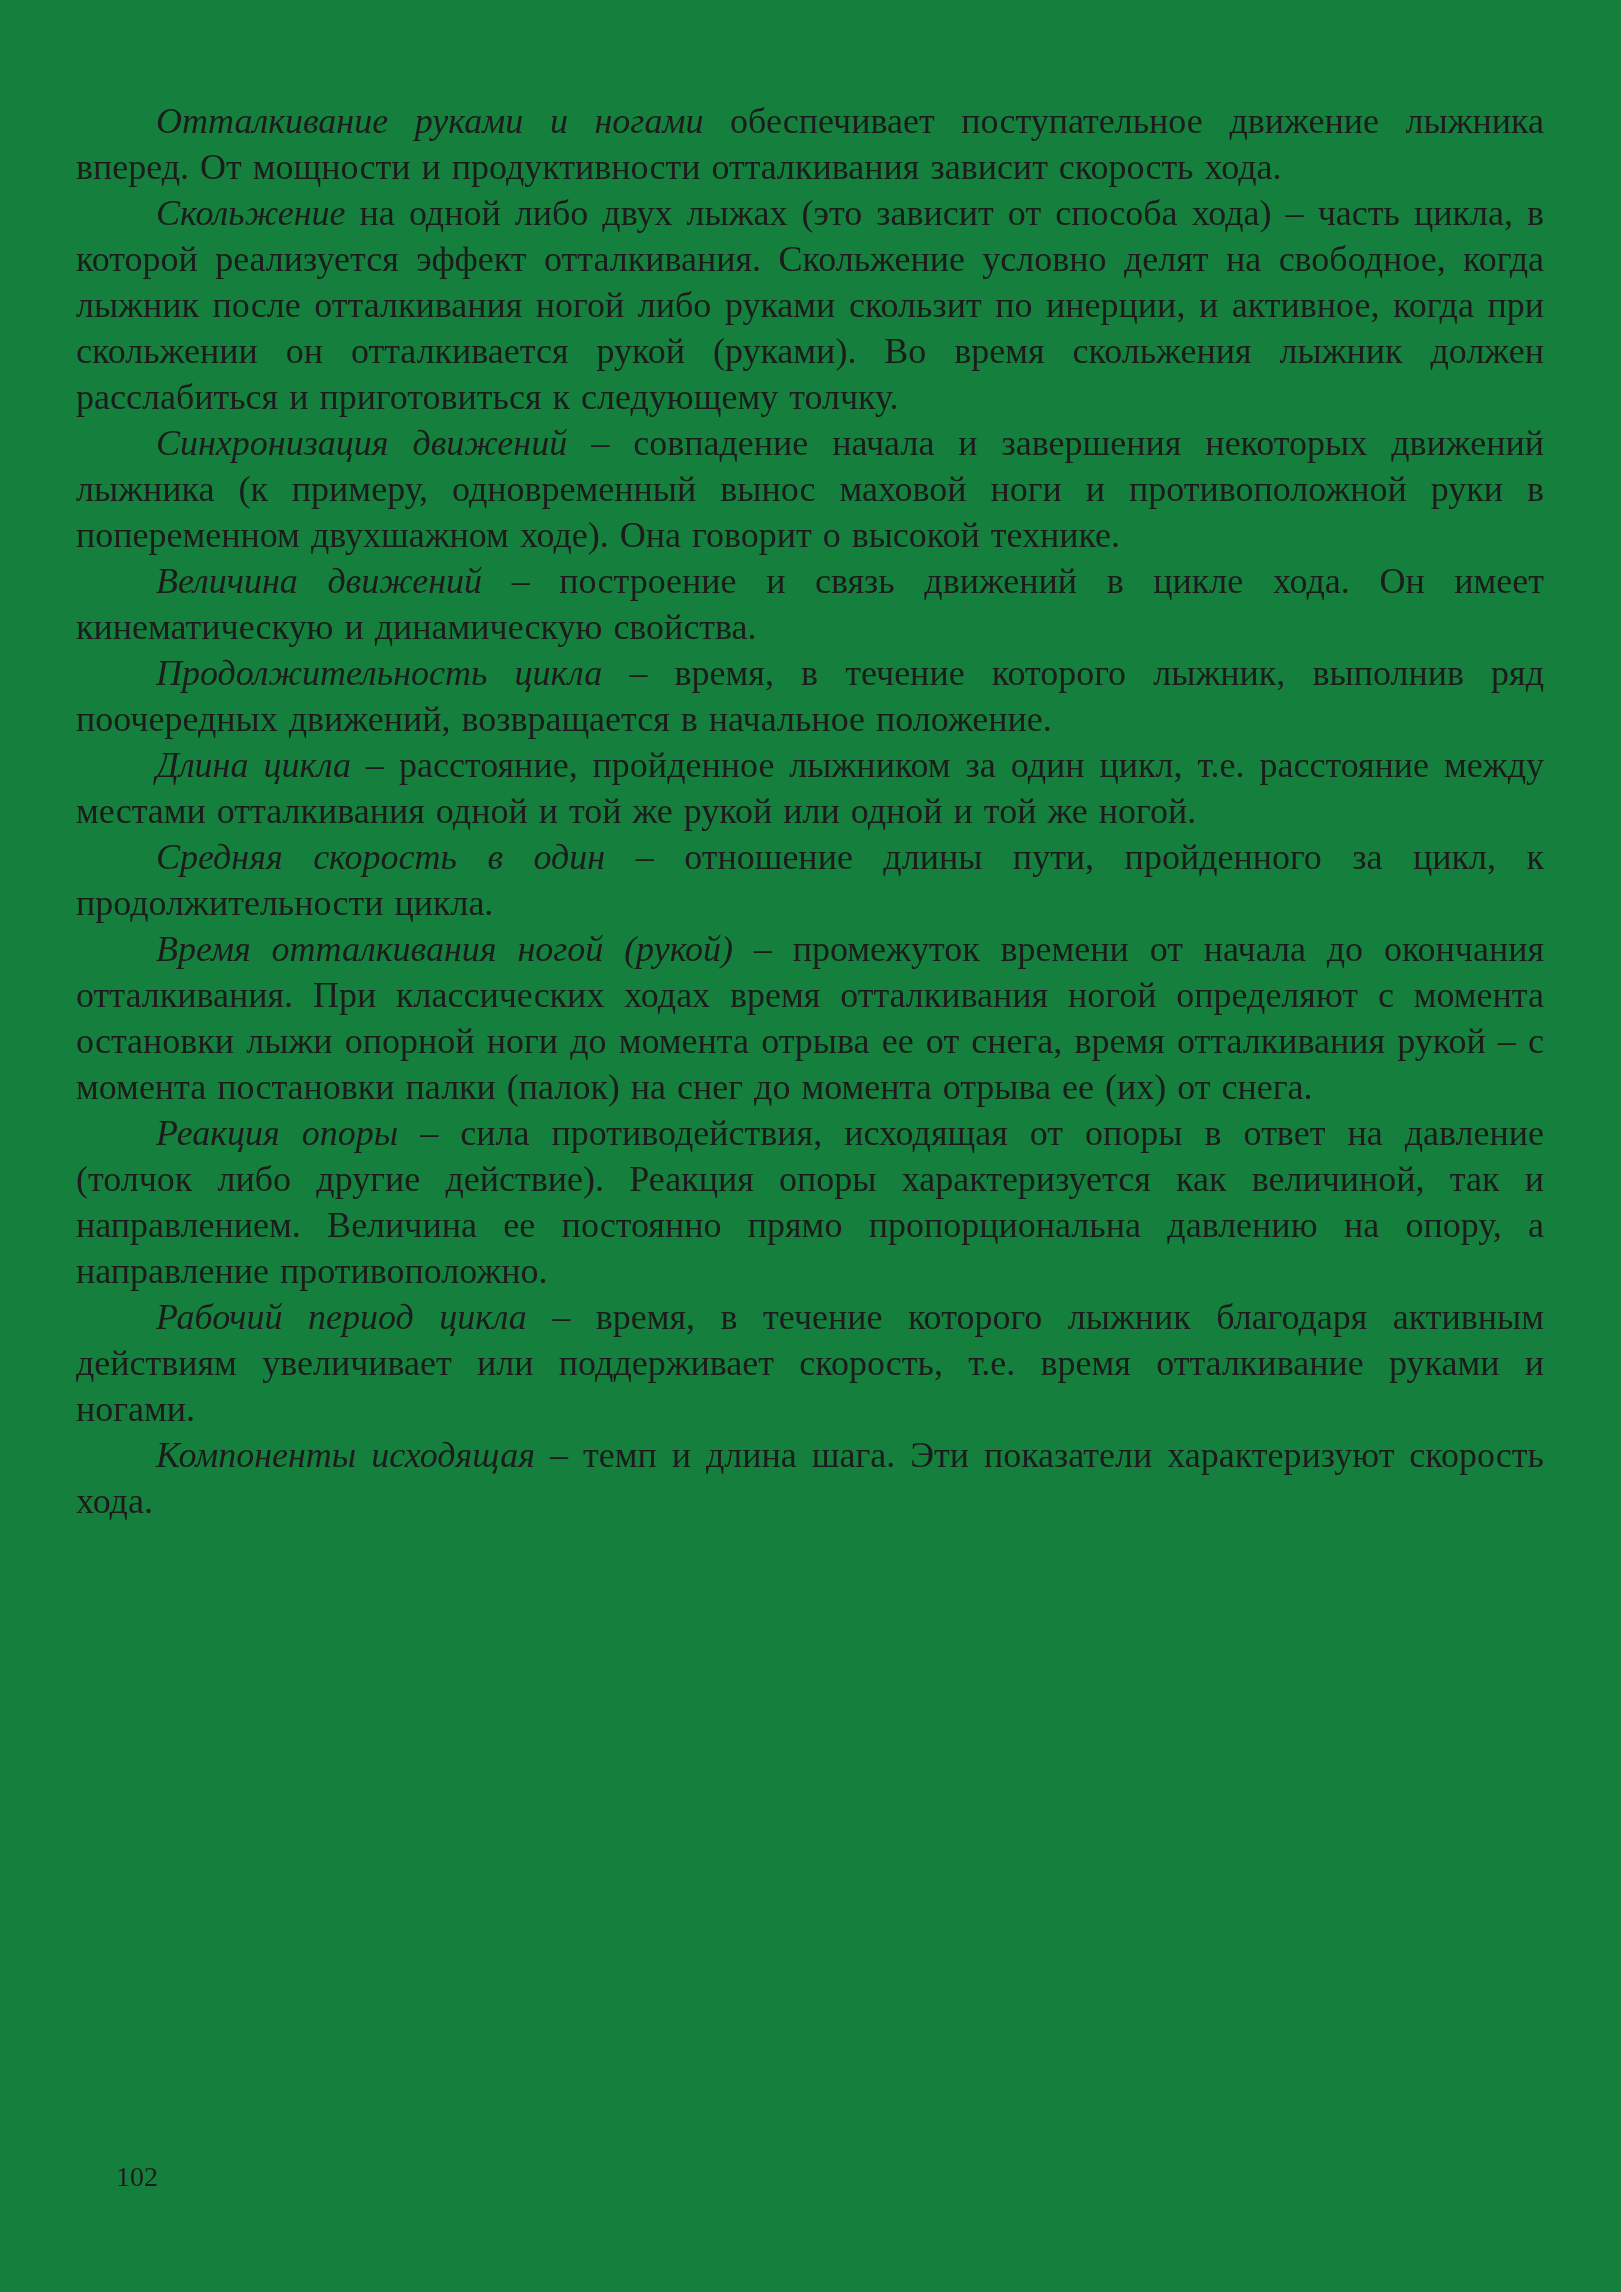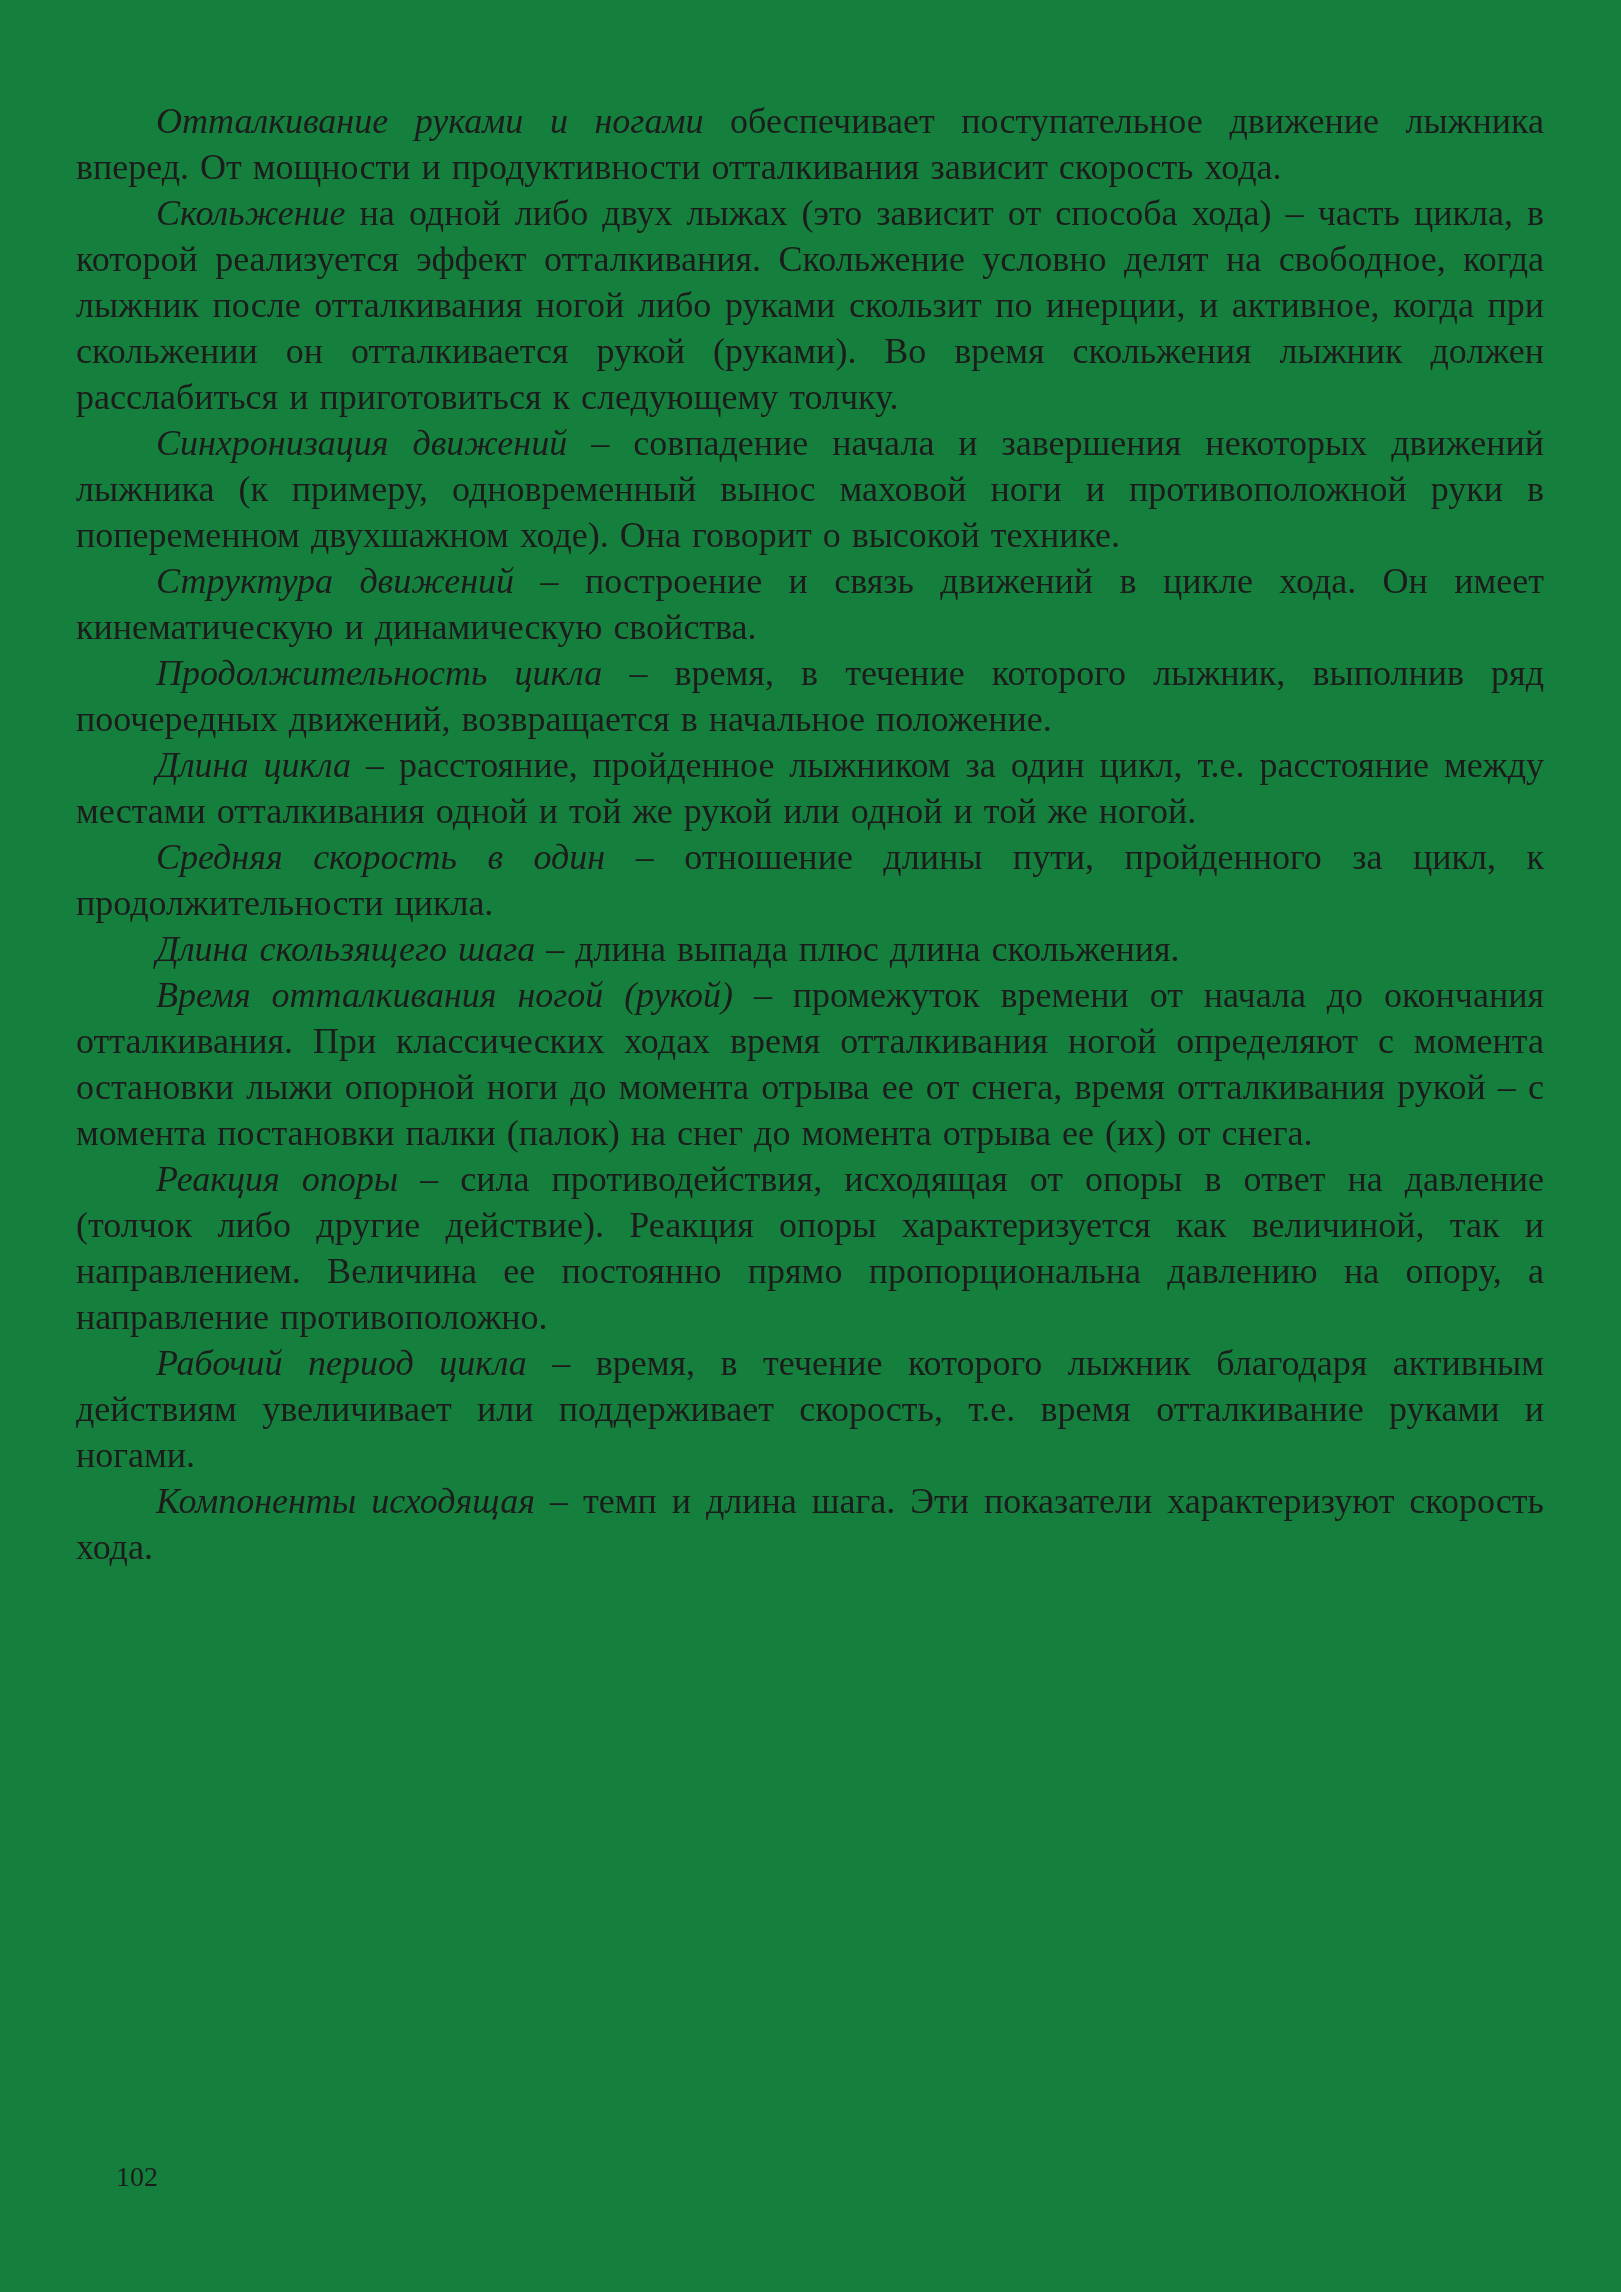--- a/index.html
+++ b/index.html
@@ -45,25 +45,24 @@
   }
 </style>
 </head>
 <body>
 
 <div class="page">
   <main class="text-block">
       <p><span class="term">Отталкивание руками и ногами</span> обеспечивает поступательное движение лыжника вперед. От мощности и продуктивности отталкивания зависит скорость хода.</p>
       <p><span class="term">Скольжение</span> на одной либо двух лыжах (это зависит от способа хода) – часть цикла, в которой реализуется эффект отталкивания. Скольжение условно делят на свободное, когда лыжник после отталкивания ногой либо руками скользит по инерции, и активное, когда при скольжении он отталкивается рукой (руками). Во время скольжения лыжник должен расслабиться и приготовиться к следующему толчку.</p>
       <p><span class="term">Синхронизация движений</span> – совпадение начала и завершения некоторых движений лыжника (к примеру, одновременный вынос маховой ноги и противоположной руки в попеременном двухшажном ходе). Она говорит о высокой технике.</p>
-      <p><span class="term">Структура движений</span> – построение и связь движений в цикле хода. Он имеет кинематическую и динамическую свойства.</p>
+      <p><span class="term">Величина движений</span> – построение и связь движений в цикле хода. Он имеет кинематическую и динамическую свойства.</p>
       <p><span class="term">Продолжительность цикла</span> – время, в течение которого лыжник, выполнив ряд поочередных движений, возвращается в начальное положение.</p>
       <p><span class="term">Длина цикла</span> – расстояние, пройденное лыжником за один цикл, т.е. расстояние между местами отталкивания одной и той же рукой или одной и той же ногой.</p>
       <p><span class="term">Средняя скорость в один</span> – отношение длины пути, пройденного за цикл, к продолжительности цикла.</p>
-      <p><span class="term">Длина скользящего шага</span> – длина выпада плюс длина скольжения.</p>
       <p><span class="term">Время отталкивания ногой (рукой)</span> – промежуток времени от начала до окончания отталкивания. При классических ходах время отталкивания ногой определяют с момента остановки лыжи опорной ноги до момента отрыва ее от снега, время отталкивания рукой – с момента постановки палки (палок) на снег до момента отрыва ее (их) от снега.</p>
       <p><span class="term">Реакция опоры</span> – сила противодействия, исходящая от опоры в ответ на давление (толчок либо другие действие). Реакция опоры характеризуется как величиной, так и направлением. Величина ее постоянно прямо пропорциональна давлению на опору, а направление противоположно.</p>
       <p><span class="term">Рабочий период цикла</span> – время, в течение которого лыжник благодаря активным действиям увеличивает или поддерживает скорость, т.е. время отталкивание руками и ногами.</p>
       <p><span class="term">Компоненты исходящая</span> – темп и длина шага. Эти показатели характеризуют скорость хода.</p>
     </main>
   <div class="page-number">102</div>
 </div>
 
 
 </body></html>

